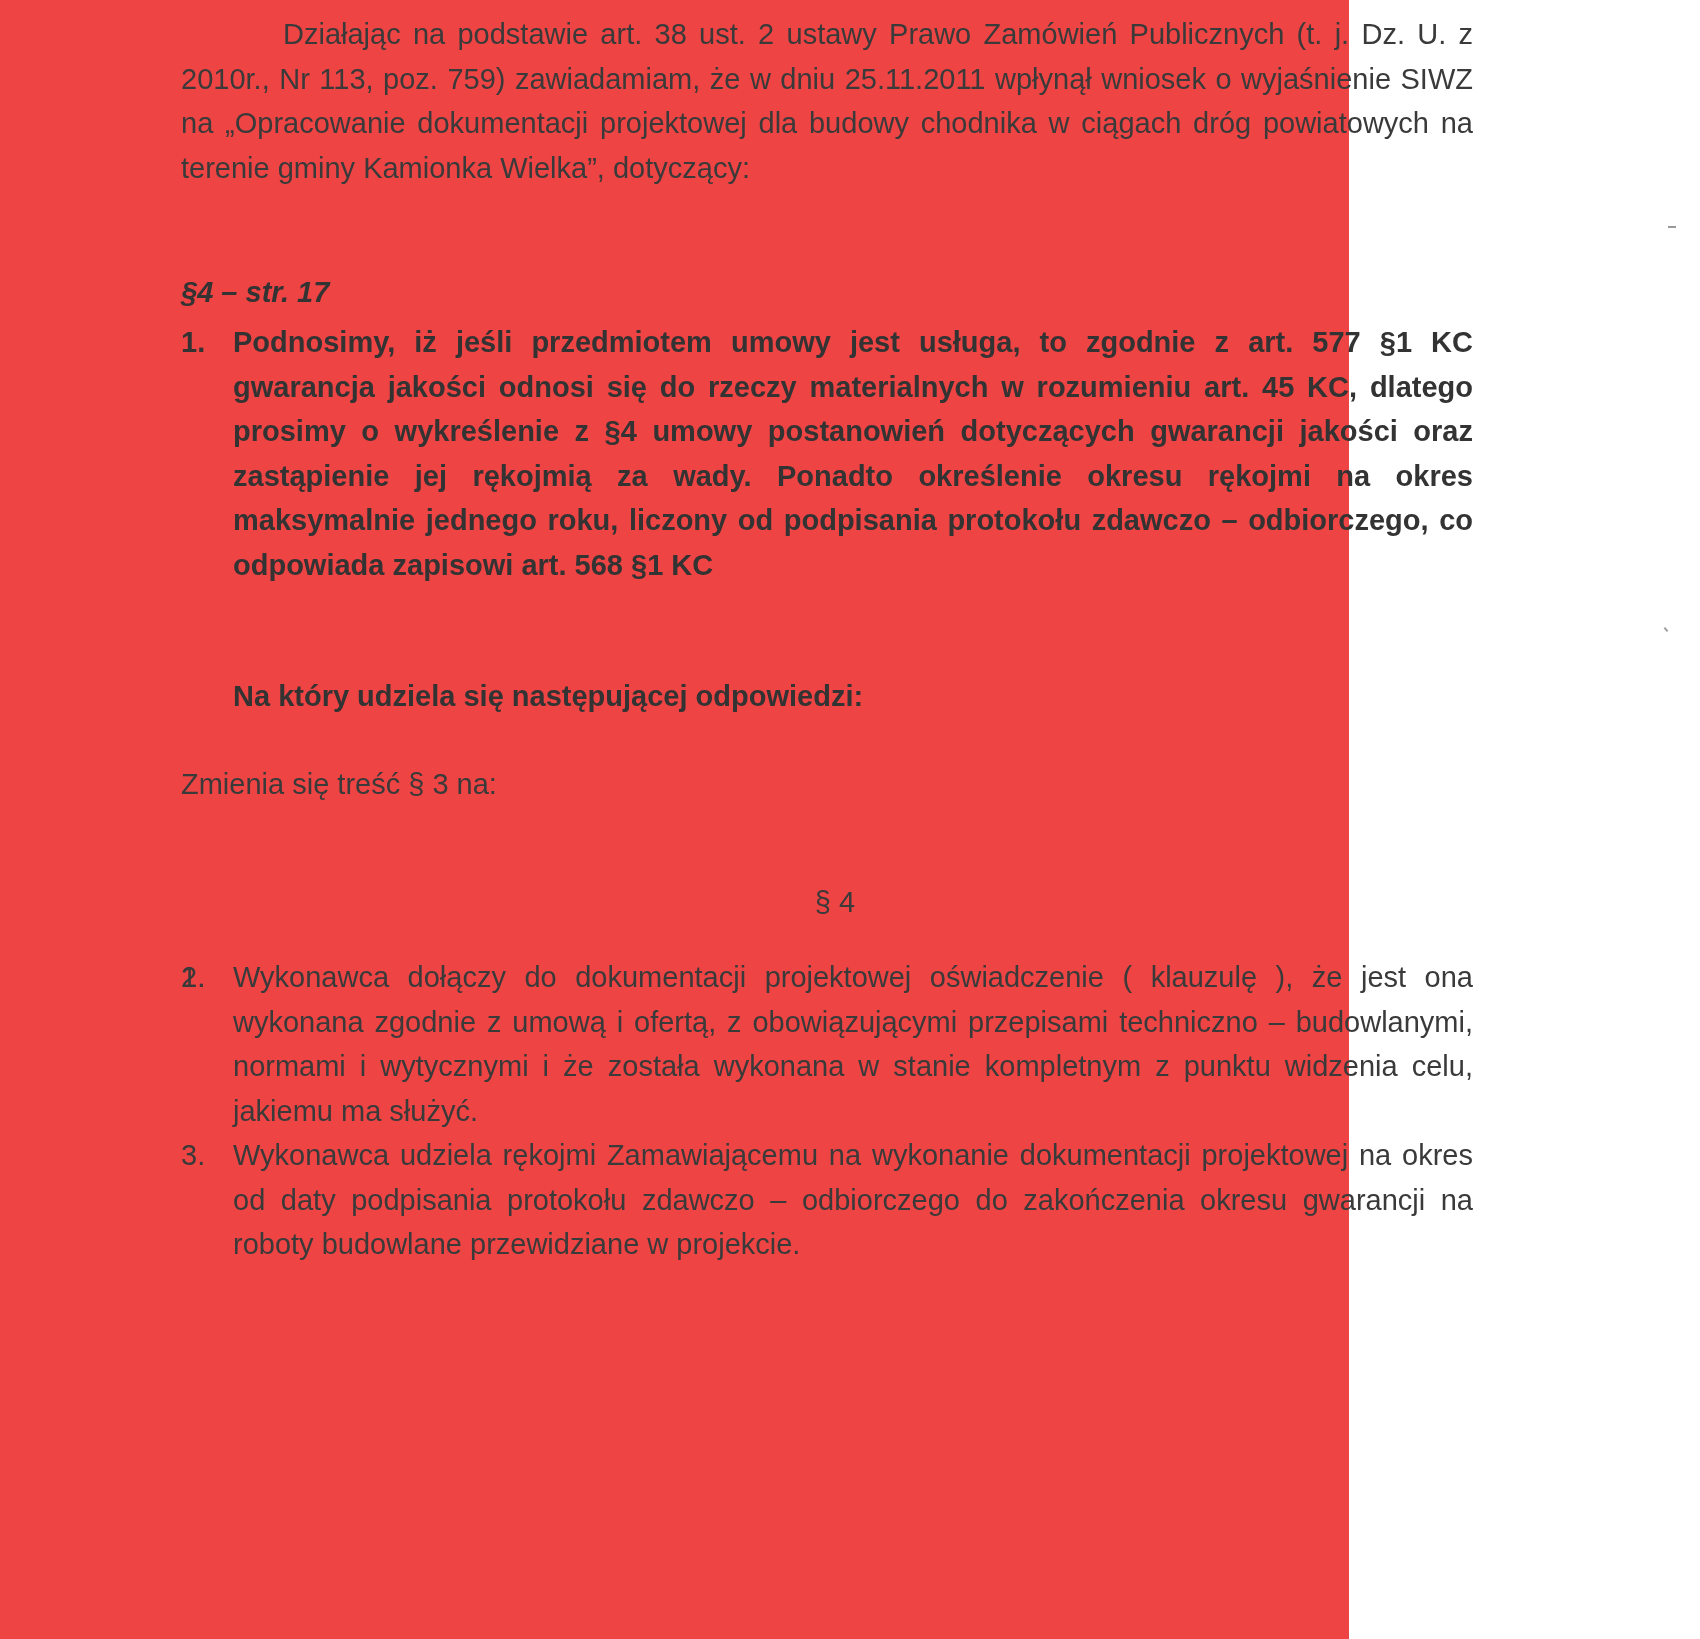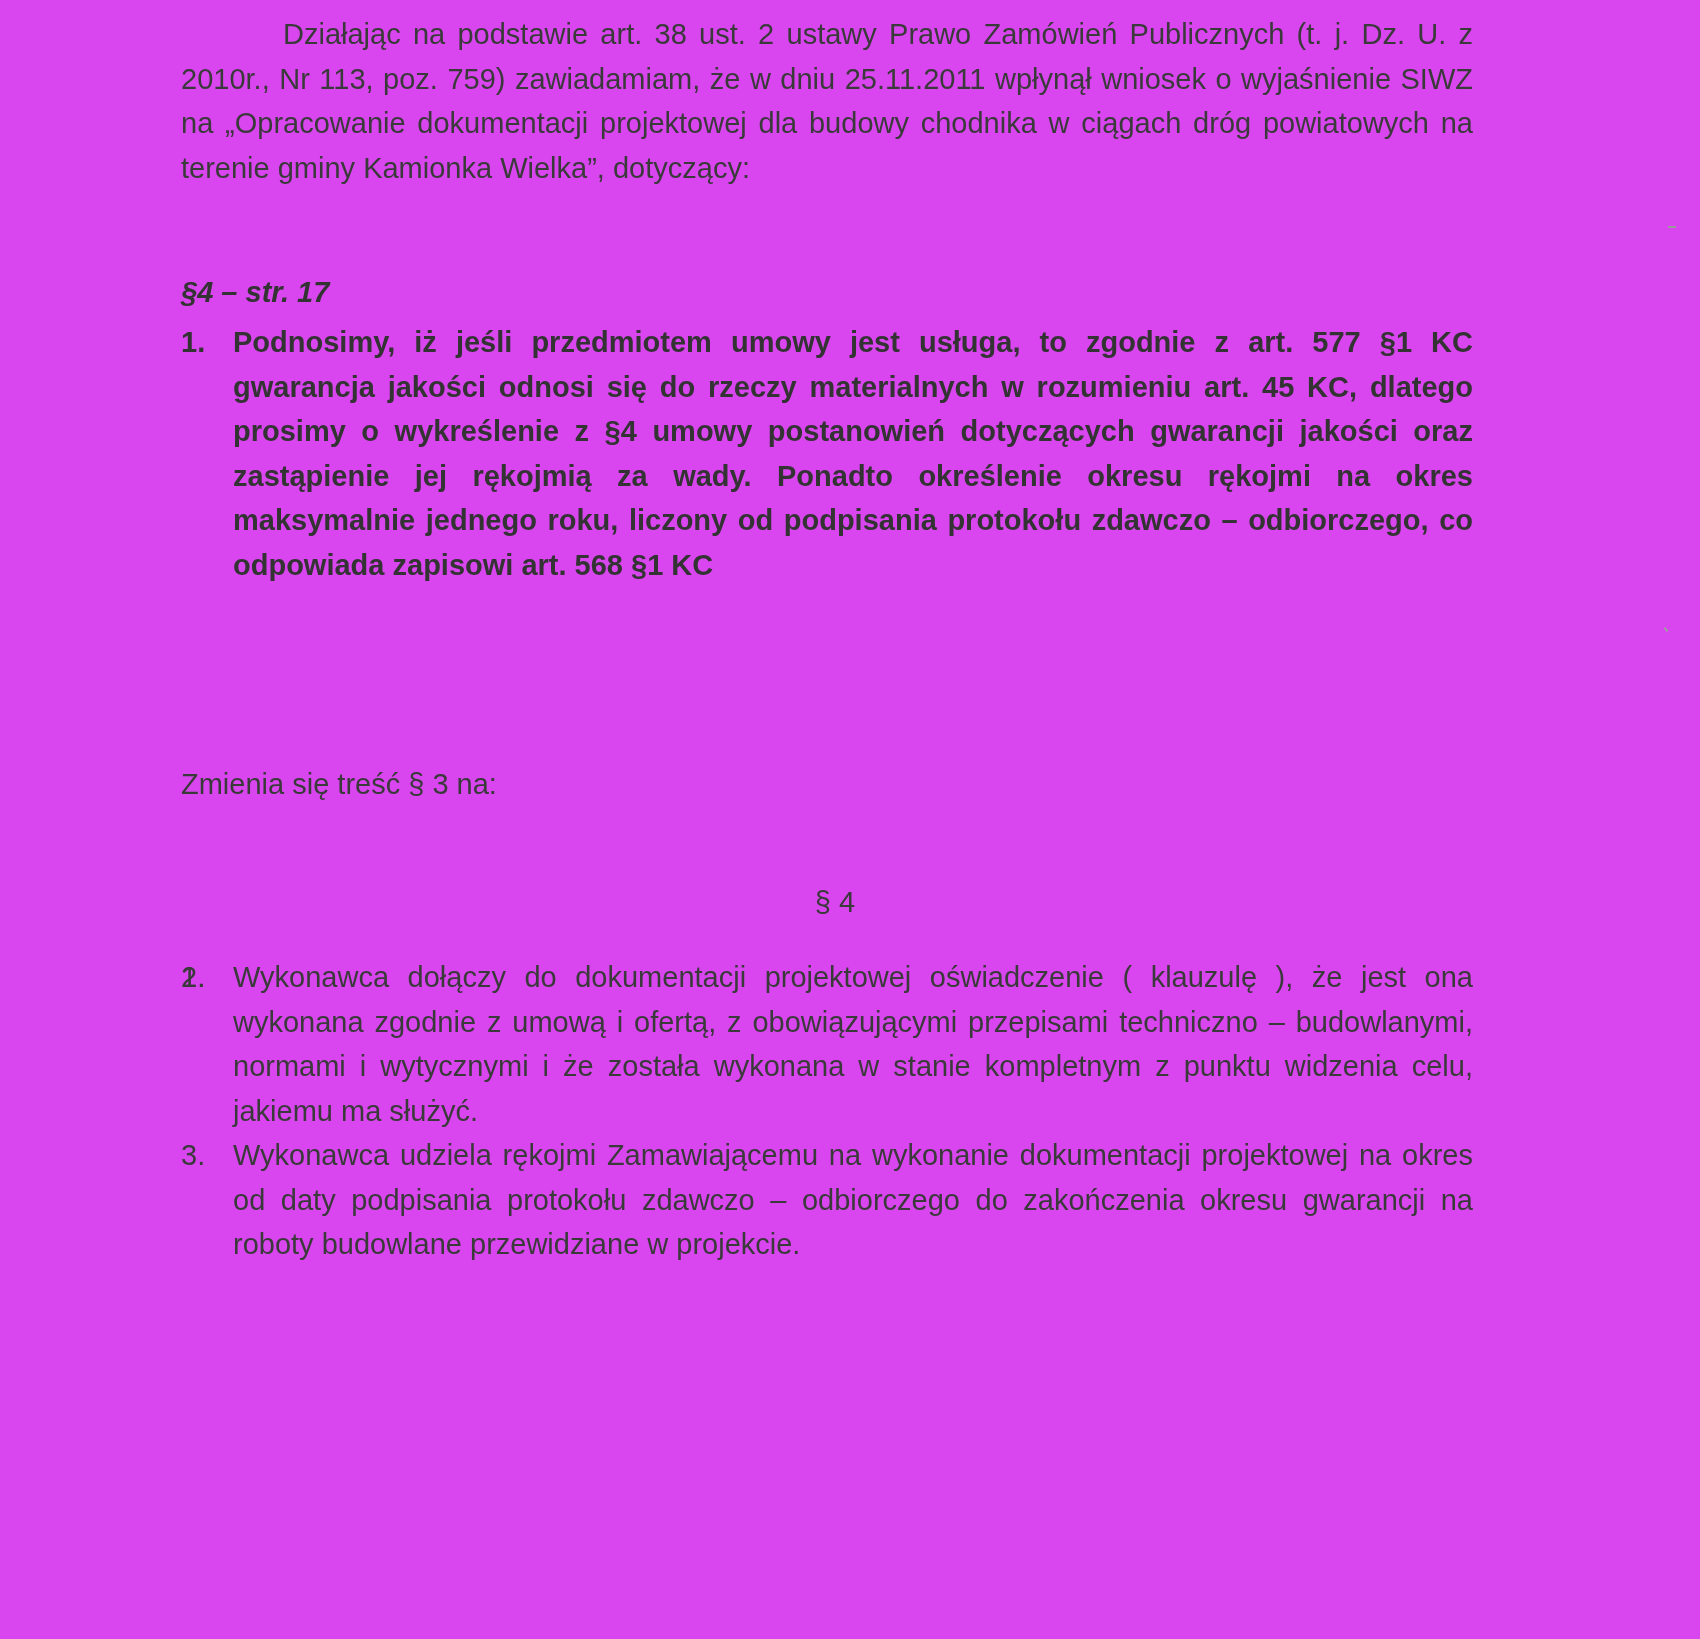--- a/index.html
+++ b/index.html
@@ -1,20 +1,20 @@
 <!DOCTYPE html>
 <html><head>
   <meta charset="utf-8">
   <style>
     html, body { margin: 0; padding: 0; background: #ffffff; }
     body {
       width: 1700px; height: 1639px; position: relative; overflow: hidden;
       font-family: "Liberation Sans", sans-serif; color: #3a3a3a;
     }
-    .page { position: absolute; left: 0; top: 0; width: 1700px; height: 1639px; background: #d946ef; }
+    .page { position: absolute; left: 0; top: 0; width: 1349px; height: 1639px; background: #ef4444; }
     .txt { position: absolute; left: 181px; width: 1292px; font-size: 29px; line-height: 44.5px; }
     .intro { top: 12px; }
     .intro p { margin: 0; text-align: justify; text-indent: 102px; }
     .heading { position: absolute; left: 181px; top: 276px; font-size: 29px; font-weight: bold; color: #333; font-style: italic; }
     .list { position: absolute; left: 181px; width: 1292px; margin: 0; padding: 0; list-style: none; font-size: 29px; line-height: 44.5px; }
     .list li { position: relative; padding-left: 52px; text-align: justify; }
     .list li .num { position: absolute; left: 0; top: 0; }
     .q-list { top: 320px; font-weight: bold; color: #333; }
     .answer-intro { position: absolute; left: 233px; top: 680px; font-size: 29px; font-weight: bold; color: #333; }
     .change { position: absolute; left: 181px; top: 768px; font-size: 29px; }
@@ -34,20 +34,21 @@
 
   <div class="heading">§4 – str. 17</div>
 
   <ol class="list q-list">
     <li>
       <span class="num">1.</span>
       <span>Podnosimy, iż jeśli przedmiotem umowy jest usługa, to zgodnie z art. 577 §1 KC gwarancja jakości odnosi się do rzeczy materialnych w rozumieniu art. 45 KC, dlatego prosimy o wykreślenie z §4 umowy postanowień dotyczących gwarancji jakości oraz zastąpienie jej rękojmią za wady. Ponadto określenie okresu rękojmi na okres maksymalnie jednego roku, liczony od podpisania protokołu zdawczo – odbiorczego, co odpowiada zapisowi art. 568 §1 KC</span>
     </li>
   </ol>
 
+  <div class="answer-intro">Na który udziela się następującej odpowiedzi:</div>
 
   <div class="change">Zmienia się treść § 3 na:</div>
 
   <div class="para-title">§ 4</div>
 
   <ol class="list a-list">
     <li>
       <span class="num">1.</span>
     </li>
     <li>

